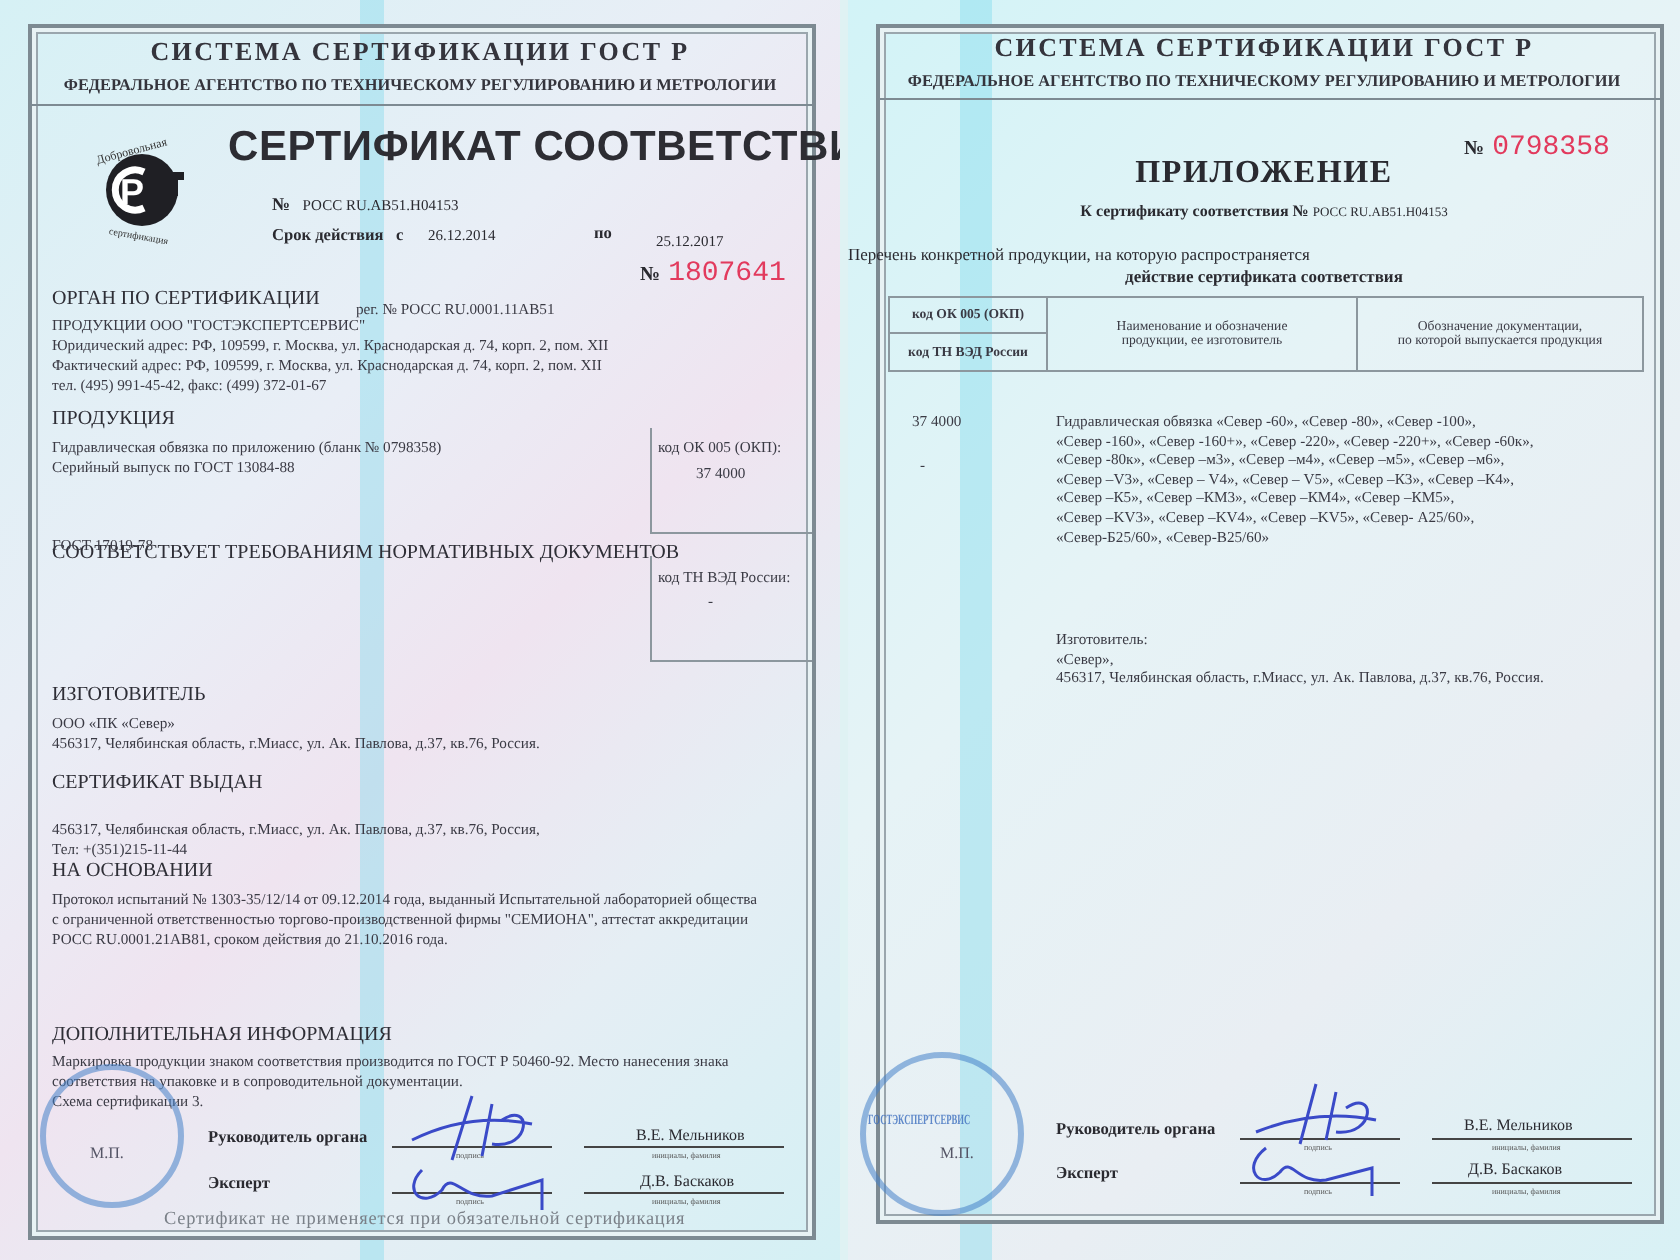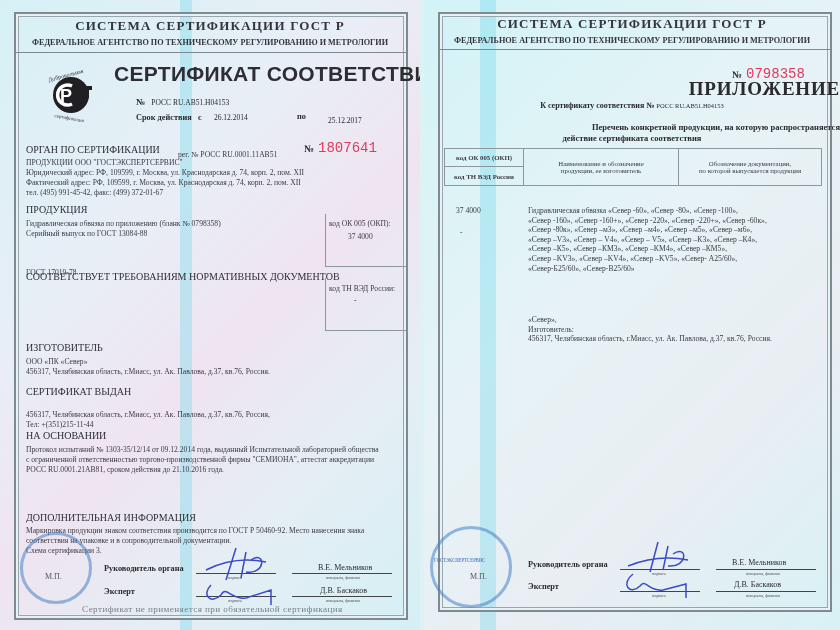--- a/index.html
+++ b/index.html
@@ -58,21 +58,21 @@
     <span style="font-weight:bold;">№</span>
     <span style="font-size:7.5px;margin-left:4px;">РОСС RU.АВ51.Н04153</span>
   </div>
   <div class="abs" style="left:136px;top:112px;font-size:9px;">
     <span class="label-b">Срок действия</span>
     <span class="label-b" style="margin-left:4px;">с</span>
     <span style="font-size:7.5px;margin-left:10px;">26.12.2014</span>
   </div>
   <div class="abs label-b" style="left:297px;top:112px;">по</div>
   <div class="abs" style="left:328px;top:116px;font-size:7.5px;">25.12.2017</div>
-  <div class="abs" style="left:304px;top:127px;margin-top:11px;">
+  <div class="abs" style="left:320px;top:127px;">
     <span style="font-size:10px;font-weight:bold;">№</span>
     <span class="red">1807641</span>
   </div>
 
   <div class="abs h-sec" style="left:26px;top:144px;">ОРГАН ПО СЕРТИФИКАЦИИ</div>
   <div class="abs txt" style="left:178px;top:150px;">рег. № РОСС RU.0001.11АВ51</div>
   <div class="abs txt" style="left:26px;top:158px;">ПРОДУКЦИИ ООО "ГОСТЭКСПЕРТСЕРВИС"</div>
   <div class="abs txt" style="left:26px;top:168px;">Юридический адрес: РФ, 109599, г. Москва, ул. Краснодарская д. 74, корп. 2, пом. XII</div>
   <div class="abs txt" style="left:26px;top:178px;">Фактический адрес: РФ, 109599, г. Москва, ул. Краснодарская д. 74, корп. 2, пом. XII</div>
   <div class="abs txt" style="left:26px;top:188px;">тел. (495) 991-45-42, факс: (499) 372-01-67</div>
@@ -139,28 +139,28 @@
 
   <div class="abs sys-title" style="top:16px;left:0;">СИСТЕМА СЕРТИФИКАЦИИ ГОСТ Р</div>
   <div class="abs agency" style="top:36px;left:0;">ФЕДЕРАЛЬНОЕ АГЕНТСТВО ПО ТЕХНИЧЕСКОМУ РЕГУЛИРОВАНИЮ И МЕТРОЛОГИИ</div>
   <div class="hr" style="left:16px;width:390px;top:49px;"></div>
 
   <div class="abs" style="left:308px;top:64px;">
     <span style="font-size:10px;font-weight:bold;">№</span>
     <span class="red">0798358</span>
   </div>
 
-  <div class="abs" style="left:0;width:100%;text-align:right;top:78px;font-weight:bold;font-size:19px;letter-spacing:0.8px;">ПРИЛОЖЕНИЕ</div>
+  <div class="abs" style="left:0;width:100%;text-align:center;top:78px;font-weight:bold;font-size:16px;letter-spacing:0.8px;">ПРИЛОЖЕНИЕ</div>
 
   <div class="abs" style="left:0;width:100%;text-align:center;top:101px;font-size:8px;">
     <span style="font-weight:bold;">К сертификату соответствия №</span>
     <span style="font-size:6.5px;">РОСС RU.АВ51.Н04153</span>
   </div>
 
-  <div class="abs" style="left:0;width:100%;text-align:right;top:122px;font-weight:bold;font-size:8.5px;">Перечень конкретной продукции,  на которую распространяется</div>
+  <div class="abs" style="left:0;width:100%;text-align:left;top:122px;font-weight:normal;font-size:8.5px;">Перечень конкретной продукции,  на которую распространяется</div>
   <div class="abs" style="left:0;width:100%;text-align:center;top:133px;font-weight:bold;font-size:8.5px;">действие сертификата соответствия</div>
 
   <table class="app" style="left:20px;top:148px;width:378px;height:38px;">
     <tbody>
         <tr style="height:18px;">
       <td style="width:74px;font-weight:bold;">код ОК 005 (ОКП)</td>
       <td rowspan="2" style="width:150px;">
         <div>Наименование и обозначение</div>
         <div>продукции, ее изготовитель</div>
       </td>
@@ -182,22 +182,22 @@
     <div>Гидравлическая обвязка «Север -60», «Север -80», «Север -100»,</div>
     <div>«Север -160», «Север -160+», «Север -220», «Север -220+», «Север -60к»,</div>
     <div>«Север -80к», «Север –м3», «Север –м4», «Север –м5», «Север –м6»,</div>
     <div>«Север –V3», «Север – V4», «Север – V5», «Север –К3», «Север –К4»,</div>
     <div>«Север –К5», «Север –КМ3», «Север –КМ4», «Север –КМ5»,</div>
     <div>«Север –KV3», «Север –KV4», «Север –KV5», «Север- А25/60»,</div>
     <div>«Север-Б25/60», «Север-В25/60»</div>
   </div>
 
   <div class="abs txt" style="left:104px;top:315px;">
+    <div>Изготовитель:</div>
     <div>«Север»,</div>
-    <div>Изготовитель:</div>
     <div>456317, Челябинская область, г.Миасс, ул. Ак. Павлова, д.37, кв.76, Россия.</div>
   </div>
 
   <div class="stamp" style="left:6px;top:526px;width:76px;height:76px;"></div>
   <div class="abs" style="left:10px;top:556px;font-size:7px;font-weight:bold;color:rgba(60,110,190,0.8);transform:scaleX(0.62);transform-origin:left;">ГОСТЭКСПЕРТСЕРВИС</div>
   <div class="abs" style="left:46px;top:572px;font-size:8px;color:#556;">М.П.</div>
 
   <div class="abs label-b" style="left:104px;top:560px;">Руководитель органа</div>
   <div class="sigline" style="left:196px;width:80px;top:569px;"></div>
   <div class="abs small" style="left:228px;top:571px;">подпись</div>

